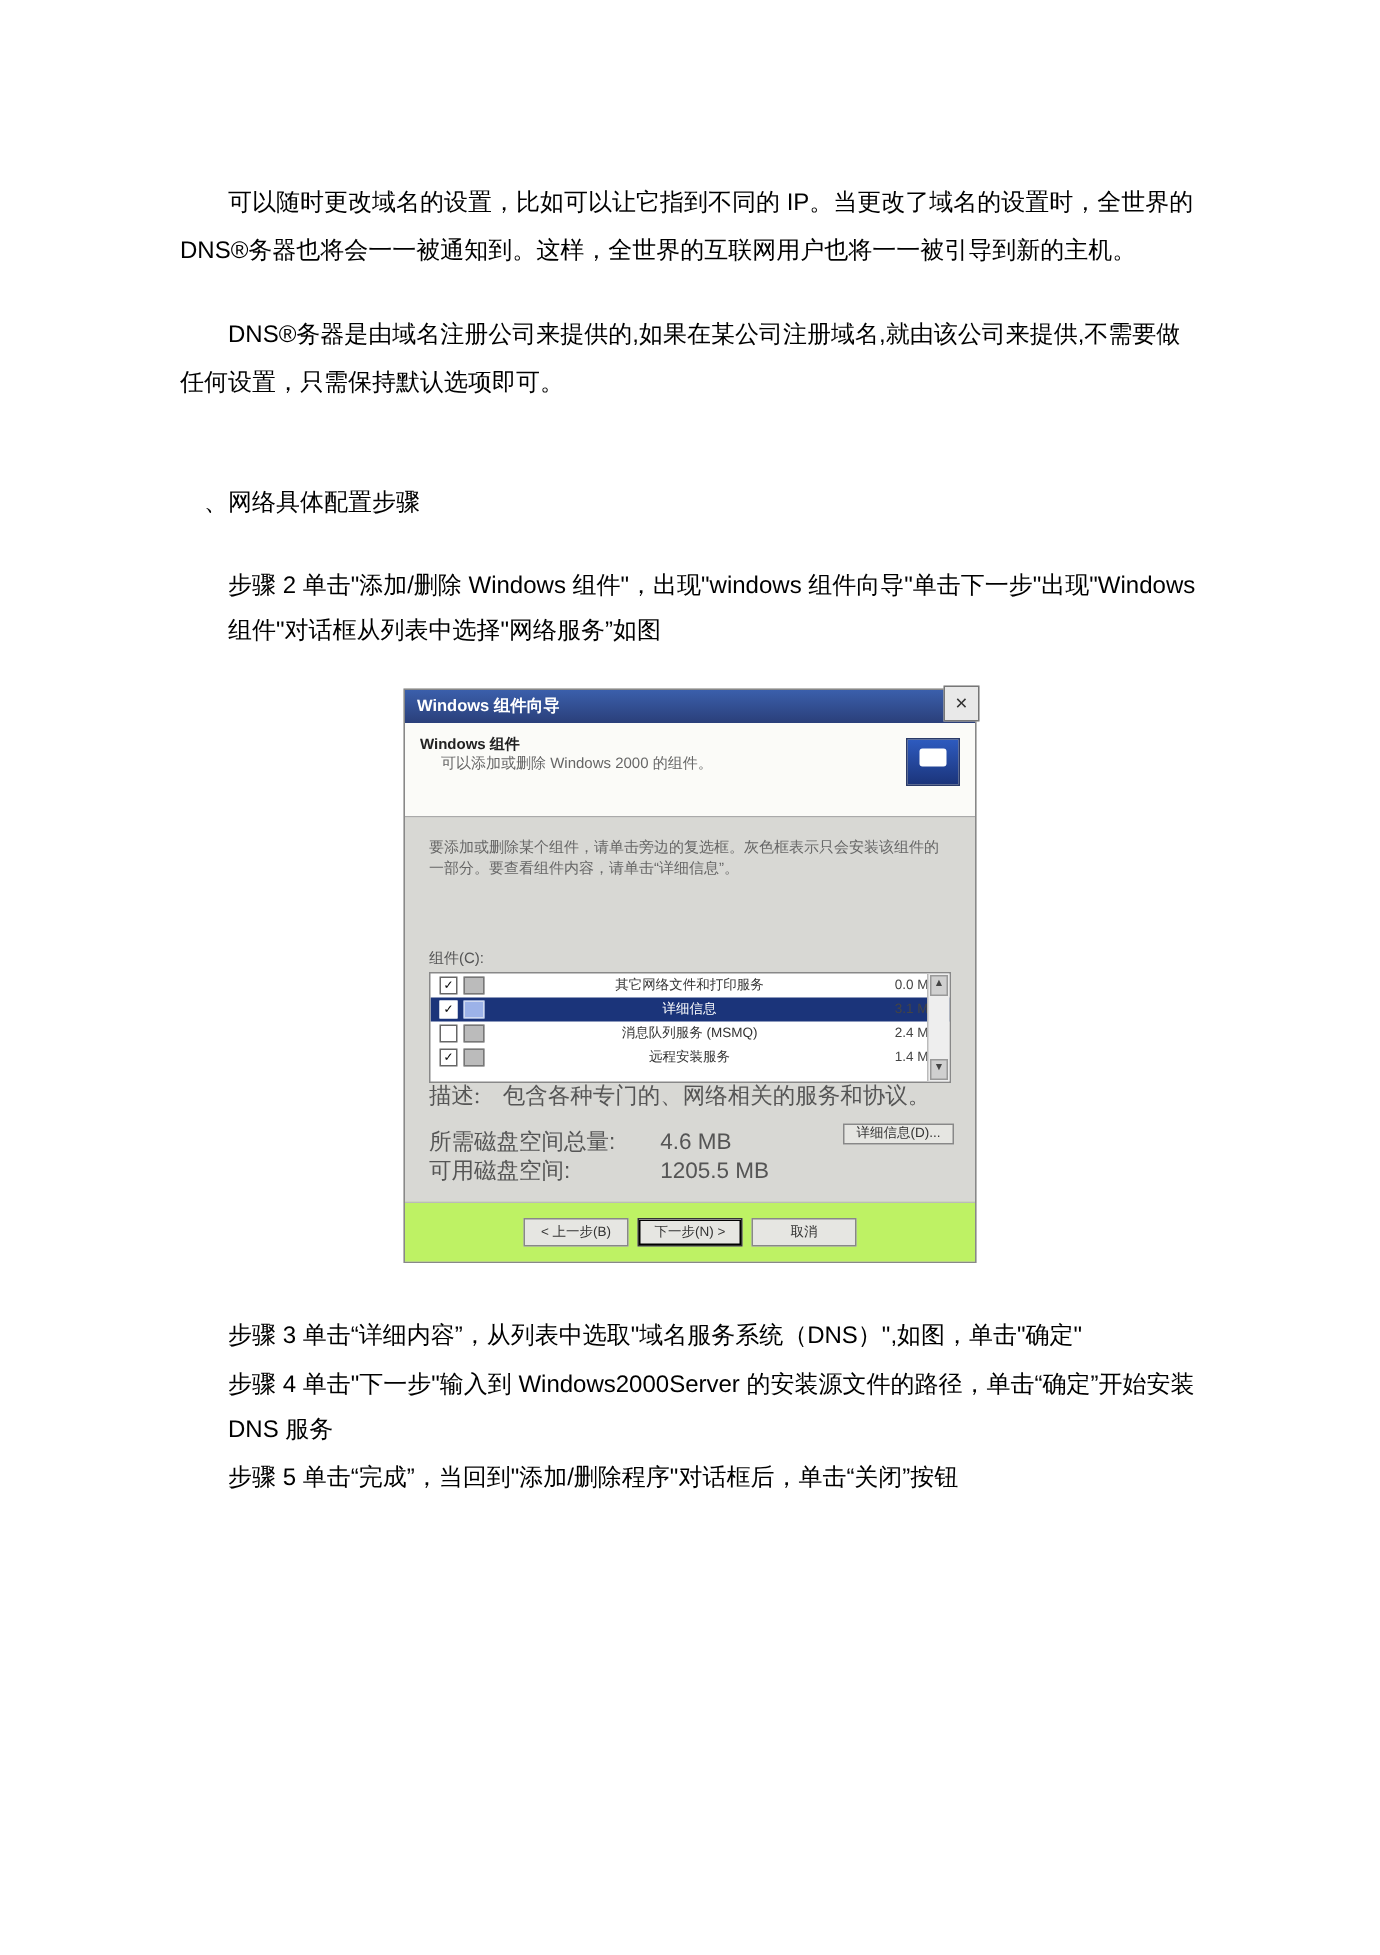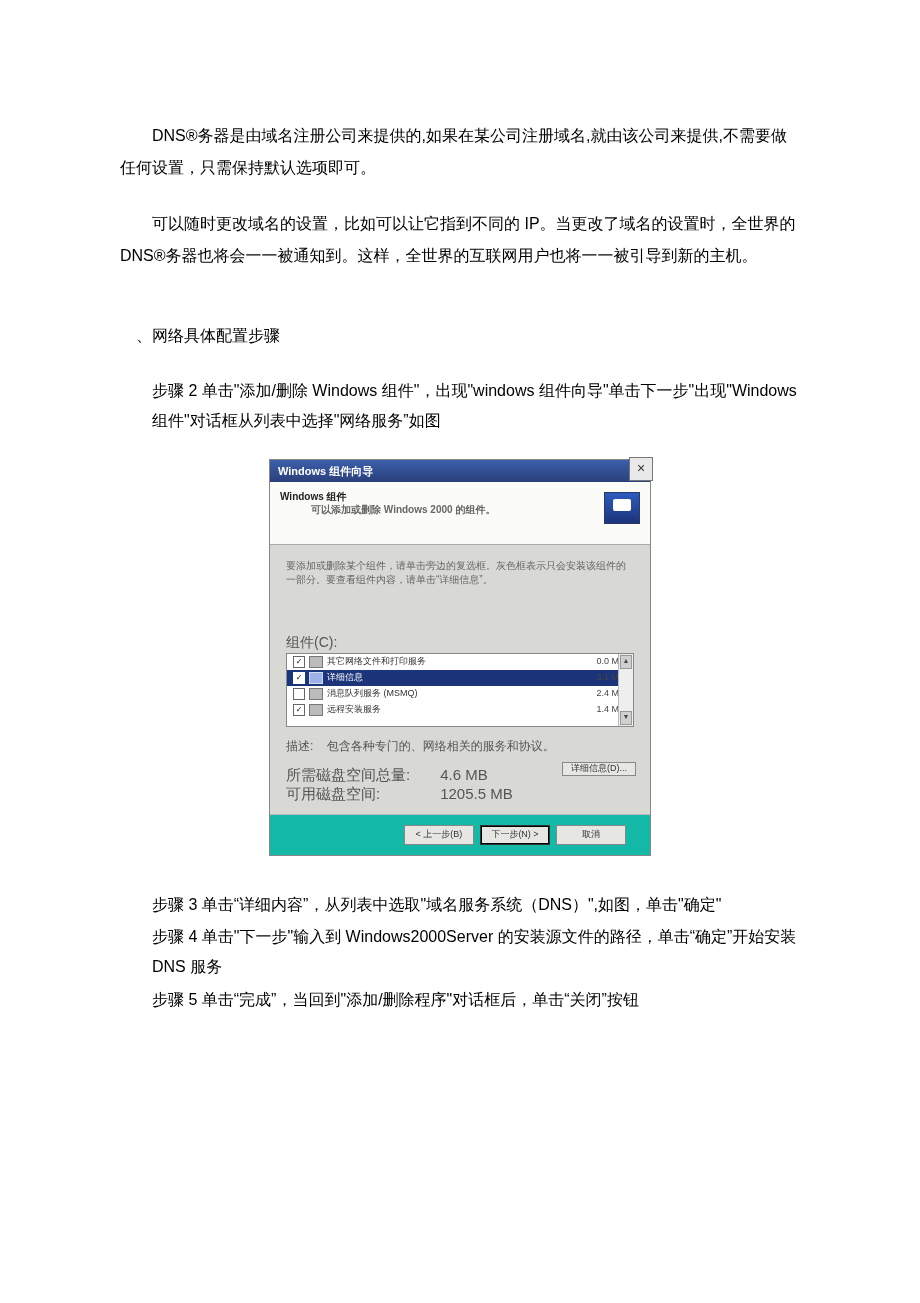--- a/index.html
+++ b/index.html
@@ -49,84 +49,84 @@
       font-family: Arial, sans-serif;
     }
     .dlg-head {
       background: #fbfbf8;
       border-bottom: 1px solid #aaa;
       padding: 8px 10px 28px 10px;
       position: relative;
       color: #333;
     }
     .dlg-head strong { font-weight: bold; color:#222; }
-    .dlg-head-sub { color:#666; margin-left: 31px; font-weight: bold; }
+    .dlg-head-sub { color:#666; margin-left: 14px; }
     .dlg-head-icon {
       position: absolute; right: 10px; top: 10px;
       width: 34px; height: 30px;
       background: linear-gradient(#2e5bbf,#1b347a);
       border: 1px solid #2a3a68;
     }
     .dlg-head-icon::after{
       content:""; position:absolute; left:8px; top:6px;
       width:18px; height:12px; background:#fff; border-radius:2px;
     }
     .dlg-body {
       background: #d8d8d4;
       padding: 14px 16px 10px 16px;
       color: #555;
       position: relative;
     }
     .dlg-note { color:#666; font-size:10px; margin-bottom:10px; line-height:1.4; }
-    .dlg-label { color:#555; font-size:14px; margin-bottom:2px;margin-top:46px; }
+    .dlg-label { color:#555; font-size:10px; margin-bottom:2px;margin-top:46px; }
     .dlg-list {
       background:#fff; border:1px solid #888;
       height: 72px; overflow:hidden; color:#333; font-size:9px;
       position: relative;
     }
-    .dlg-row { display:flex; align-items:center; padding:2px 6px; gap:4px; }
+    .dlg-row { display:flex; align-items:center; padding:2px 6px; gap:4px;text-align:center; }
     .cb { width:10px; height:10px; border:1px solid #666; background:#fff; display:inline-flex; align-items:center; justify-content:center; font-size:8px; line-height:1;}
     .cb.on::after{content:"✓"; color:#000;}
     .ricon { width:12px; height:10px; background:#bbb; border:1px solid #777;}
     .dlg-row .name { flex:1; overflow:hidden; white-space:nowrap; text-overflow:ellipsis;}
     .dlg-row .sz { color:#444; font-size:9px; padding-right:2px;}
     .dlg-row.sel { background:#1b347a; color:#fff; }
     .dlg-row.sel .cb{ background:#fff; border-color:#fff;}
     .dlg-row.sel .ricon{ background:#9cb2e8; border-color:#cfd9f0;}
     .dlg-scrl {
       position:absolute; right:0; top:0; bottom:0; width:14px;
       background:#eee; border-left:1px solid #bbb;
       display:flex; flex-direction:column; justify-content:space-between;
     }
     .dlg-scrl span{ height:12px; background:#d0d0d0; border:1px solid #999; margin:1px; text-align:center; font-size:7px; color:#444;}
-    .dlg-desc { color:#555; font-size:12px; margin-top:12px; }
+    .dlg-desc { color:#555; font-size:15px; margin-top:0;font-family:Liberation Serif, serif; }
     .dlg-space { display:flex; gap:30px; align-items:center; color:#555; font-size:15px; margin-top:10px;}
     .dlg-detail-btn {
       position:absolute; right:14px; bottom:38px;
       background:#e6e6e2; border:1px solid #888; padding:0 8px;
       font-size:9px; color:#333;
     }
     .dlg-footer {
-      background:#14b8a6; border-top:1px solid #bbb;
-      display:flex; justify-content:flex-end; gap:6px;
-      padding:10px 24px;
+      background:#bef264; border-top:1px solid #bbb;
+      display:flex; justify-content:center; gap:6px;
+      padding:10px 12px;
     }
     .dbtn {
       background:#e6e6e2; border:1px solid #888; padding:3px 8px;
       font-size:9px; color:#333; min-width:52px; text-align:center;
     }
     .dbtn.primary{ border:1px solid #333; box-shadow: inset 0 0 0 1px #000; }
   </style>
 </head>
 <body>
 
 <div class="page">
 
+  <p class="para">可以随时更改域名的设置，比如可以让它指到不同的 IP。当更改了域名的设置时，全世界的 DNS®务器也将会一一被通知到。这样，全世界的互联网用户也将一一被引导到新的主机。</p>
   <p class="para">DNS®务器是由域名注册公司来提供的,如果在某公司注册域名,就由该公司来提供,不需要做任何设置，只需保持默认选项即可。</p>
-  <p class="para">可以随时更改域名的设置，比如可以让它指到不同的 IP。当更改了域名的设置时，全世界的 DNS®务器也将会一一被通知到。这样，全世界的互联网用户也将一一被引导到新的主机。</p>
 
   <p class="section-title">、网络具体配置步骤</p>
 
   <div class="steps">
     <p class="step-line">步骤 2 单击"添加/删除 Windows 组件"，出现"windows 组件向导"单击下一步"出现"Windows 组件"对话框从列表中选择"网络服务”如图</p>
   </div>
 
   <div class="figwrap">
     <div class="dlg">
       <div class="dlg-titlebar">

